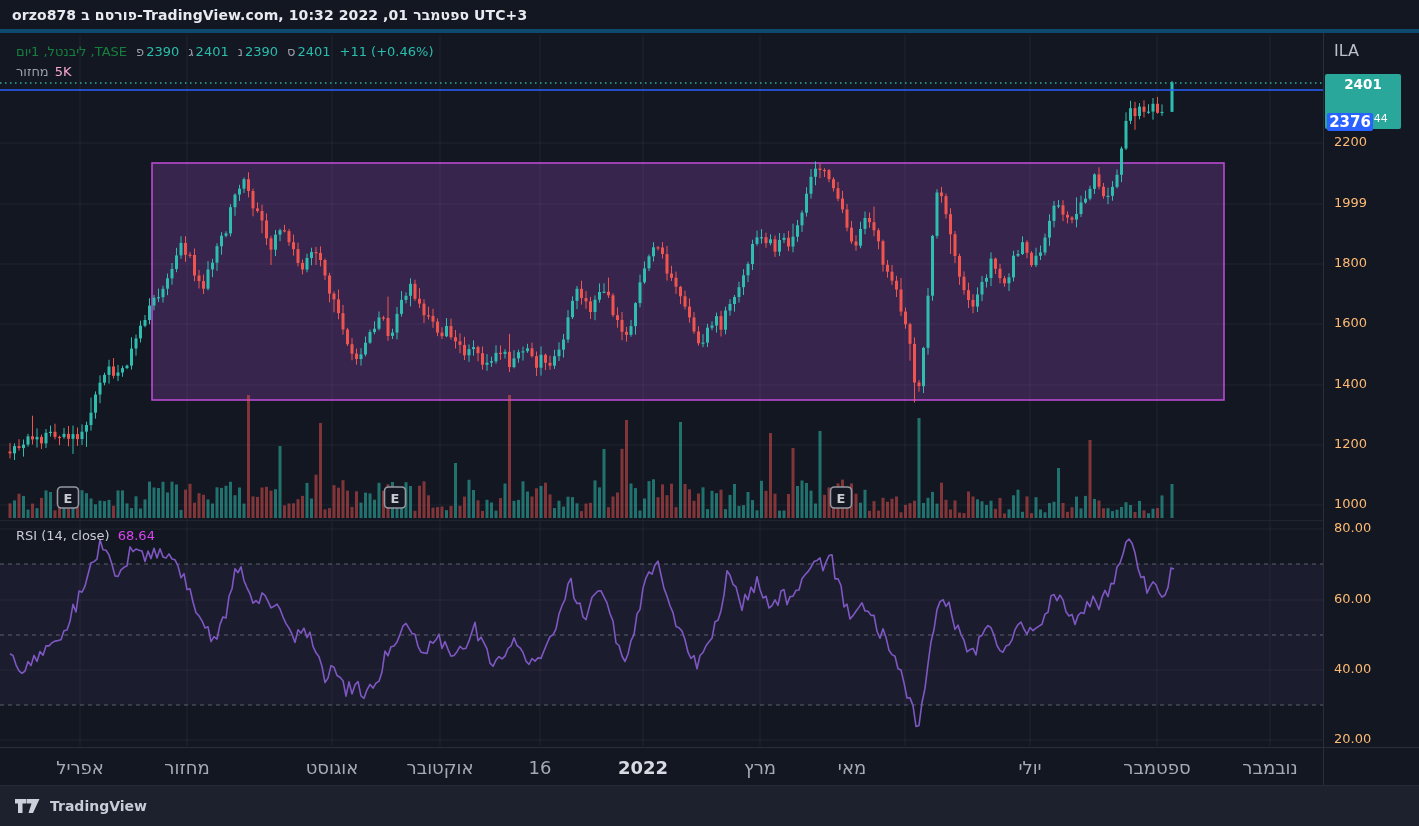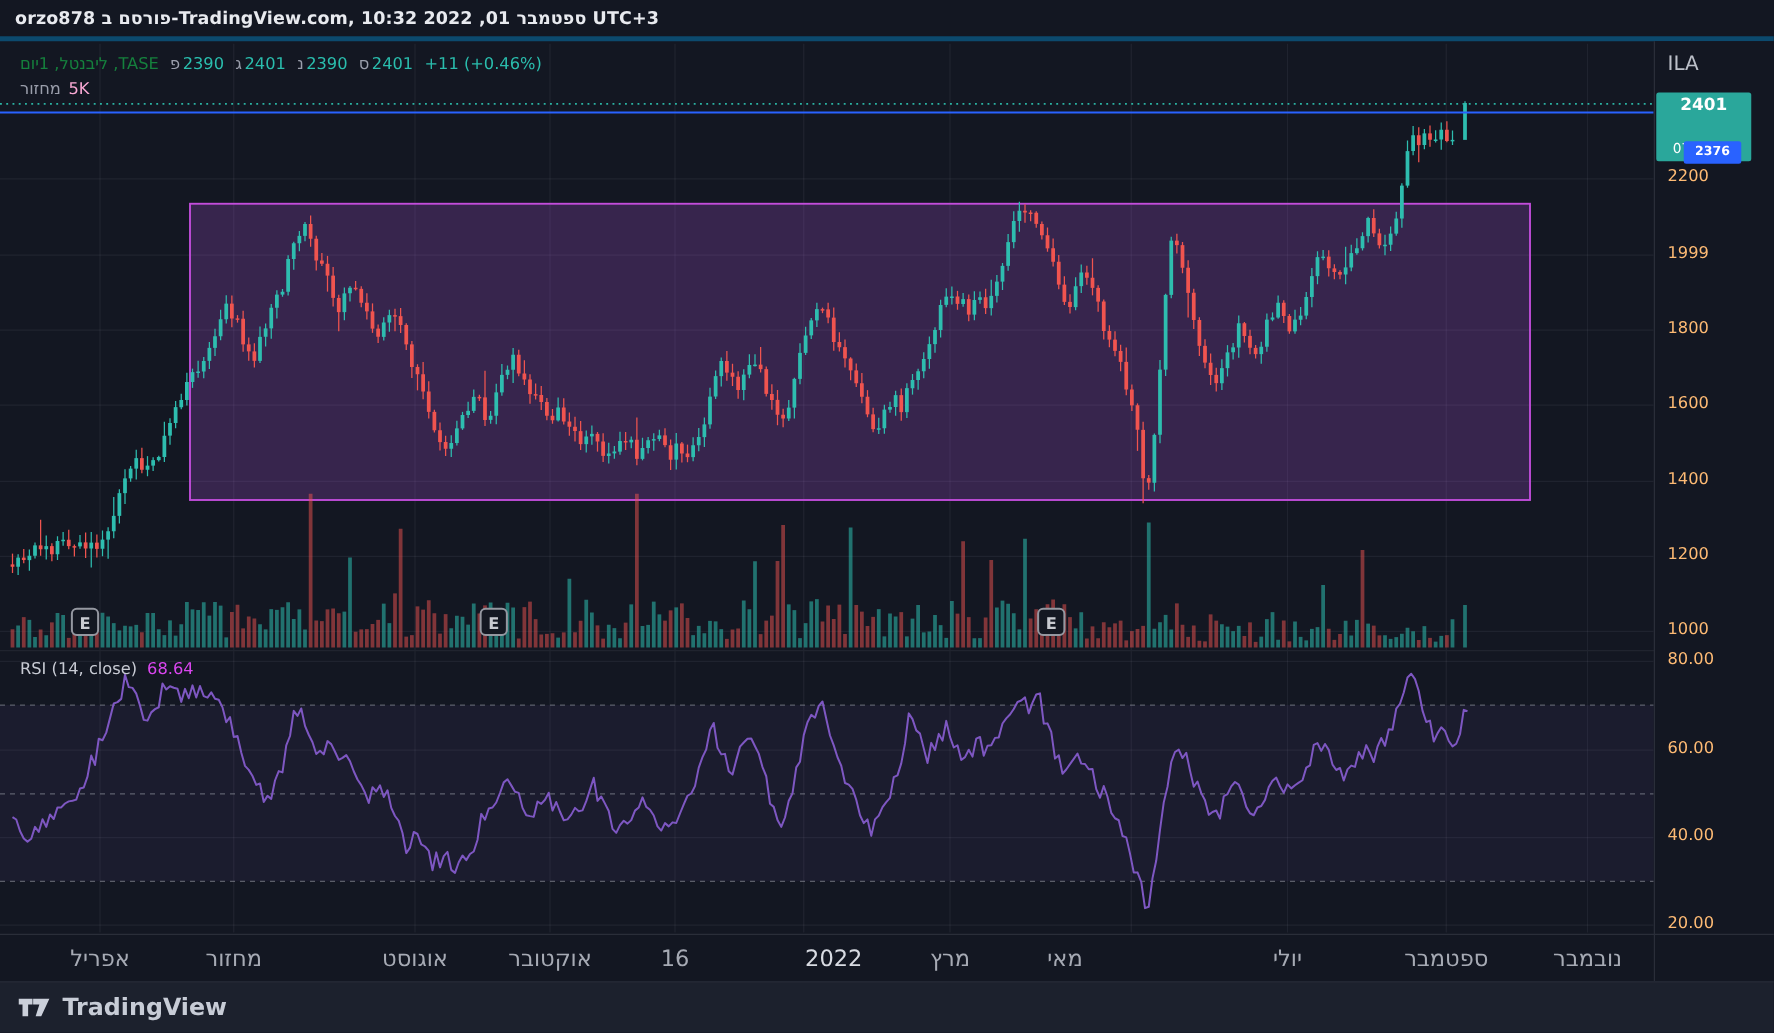--- a/index.html
+++ b/index.html
@@ -27,31 +27,31 @@
   .rsi-v { color:#d946ef; }
 
   .price-axis { position:absolute; left:1324px; top:33px; width:95px; height:752px; background:#131722; z-index:6; }
   .axis-vline { position:absolute; left:1323px; top:33px; width:1px; height:752px; background:#2a2e39; z-index:7; }
   .sym-label { position:absolute; left:10px; top:8px; font-size:16px; color:#bcc0c9; }
   .ptick { position:absolute; left:10px; font-size:13px; color:#fdba74; }
   .badge { position:absolute; border-radius:2px; color:#fff; z-index:8; }
   .badge-last { left:1px; top:41px; width:76px; padding:2px 0 3px; text-align:center; background:#2aa79b; }
   .badge-last .bp { font-size:13.5px; font-weight:700; line-height:16px; }
   .badge-last .bt { font-size:11px; line-height:14px;margin-top:20px; }
-  .badge-prev { left:3px; top:80px; width:46px; height:18px; background:#2962ff; text-align:center; font-size:10px; font-weight:600; line-height:18px;margin-left:20px; }
+  .badge-prev { left:3px; top:80px; width:46px; height:18px; background:#2962ff; text-align:center; font-size:15px; font-weight:600; line-height:18px; }
 
   .time-axis { position:absolute; left:0; top:748px; width:1323px; height:37px; background:#131722; z-index:5; }
   .tlabel { position:absolute; top:9px; transform:translateX(-50%); font-size:18px; color:#a6aab4; white-space:nowrap; }
-  .tlabel.y { color:#d8dbe2; font-weight:400;margin-left:24px; }
+  .tlabel.y { color:#d8dbe2; font-weight:700; }
   .sep-pane { position:absolute; left:0; top:520px; width:1419px; height:1px; background:#20242f; z-index:4; }
   .sep-time { position:absolute; left:0; top:747px; width:1419px; height:1px; background:#2a2e39; z-index:7; }
 
   .bottombar { position:absolute; left:0; top:785px; width:1419px; height:41px; background:#1c212d; border-top:1px solid #262b37; display:flex; align-items:center; padding-left:14px; gap:9px; z-index:9; }
   .bottombar svg { display:block; }
-  .brand { color:#c7ccd6; font-size:19px; font-weight:600; }
+  .brand { color:#c7ccd6; font-size:14px; font-weight:600; }
 </style>
 </head>
 <body>
 
 <div class="screen">
 
   <div class="pubbar">
     <span>orzo878 פורסם ב-TradingView.com, 10:32 2022 ,01 ספטמבר UTC+3</span>
   </div>
 

